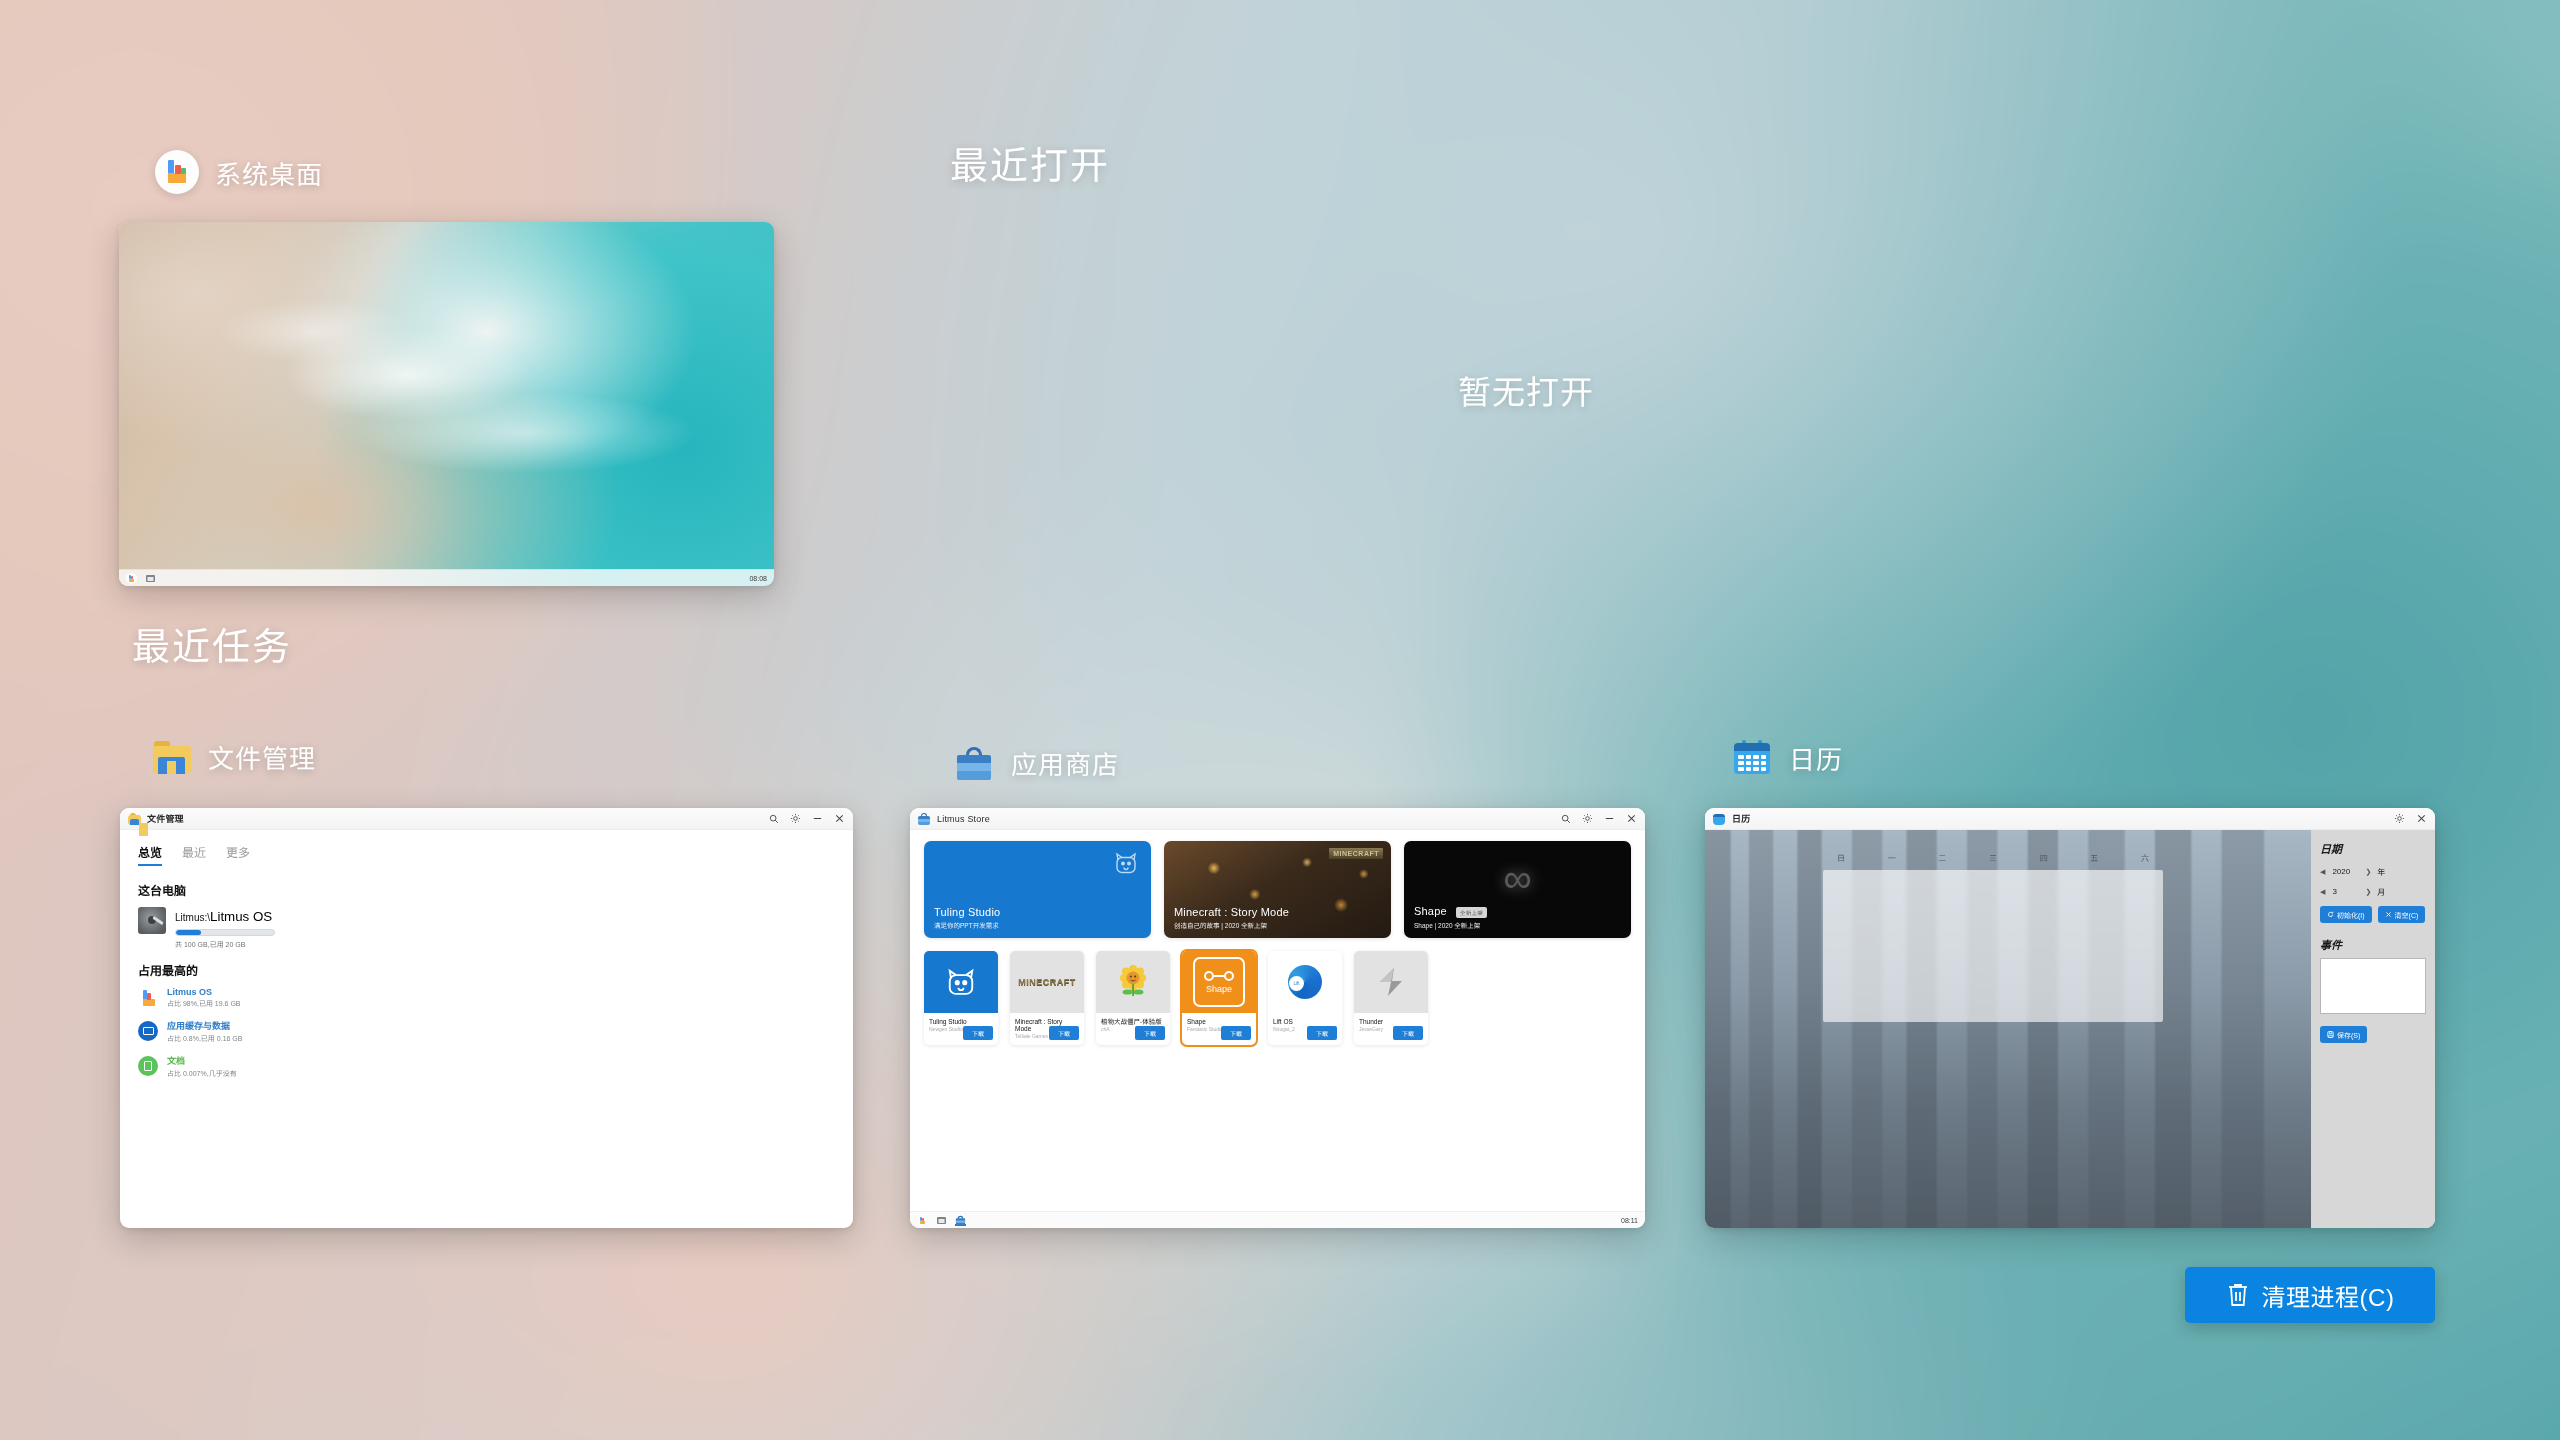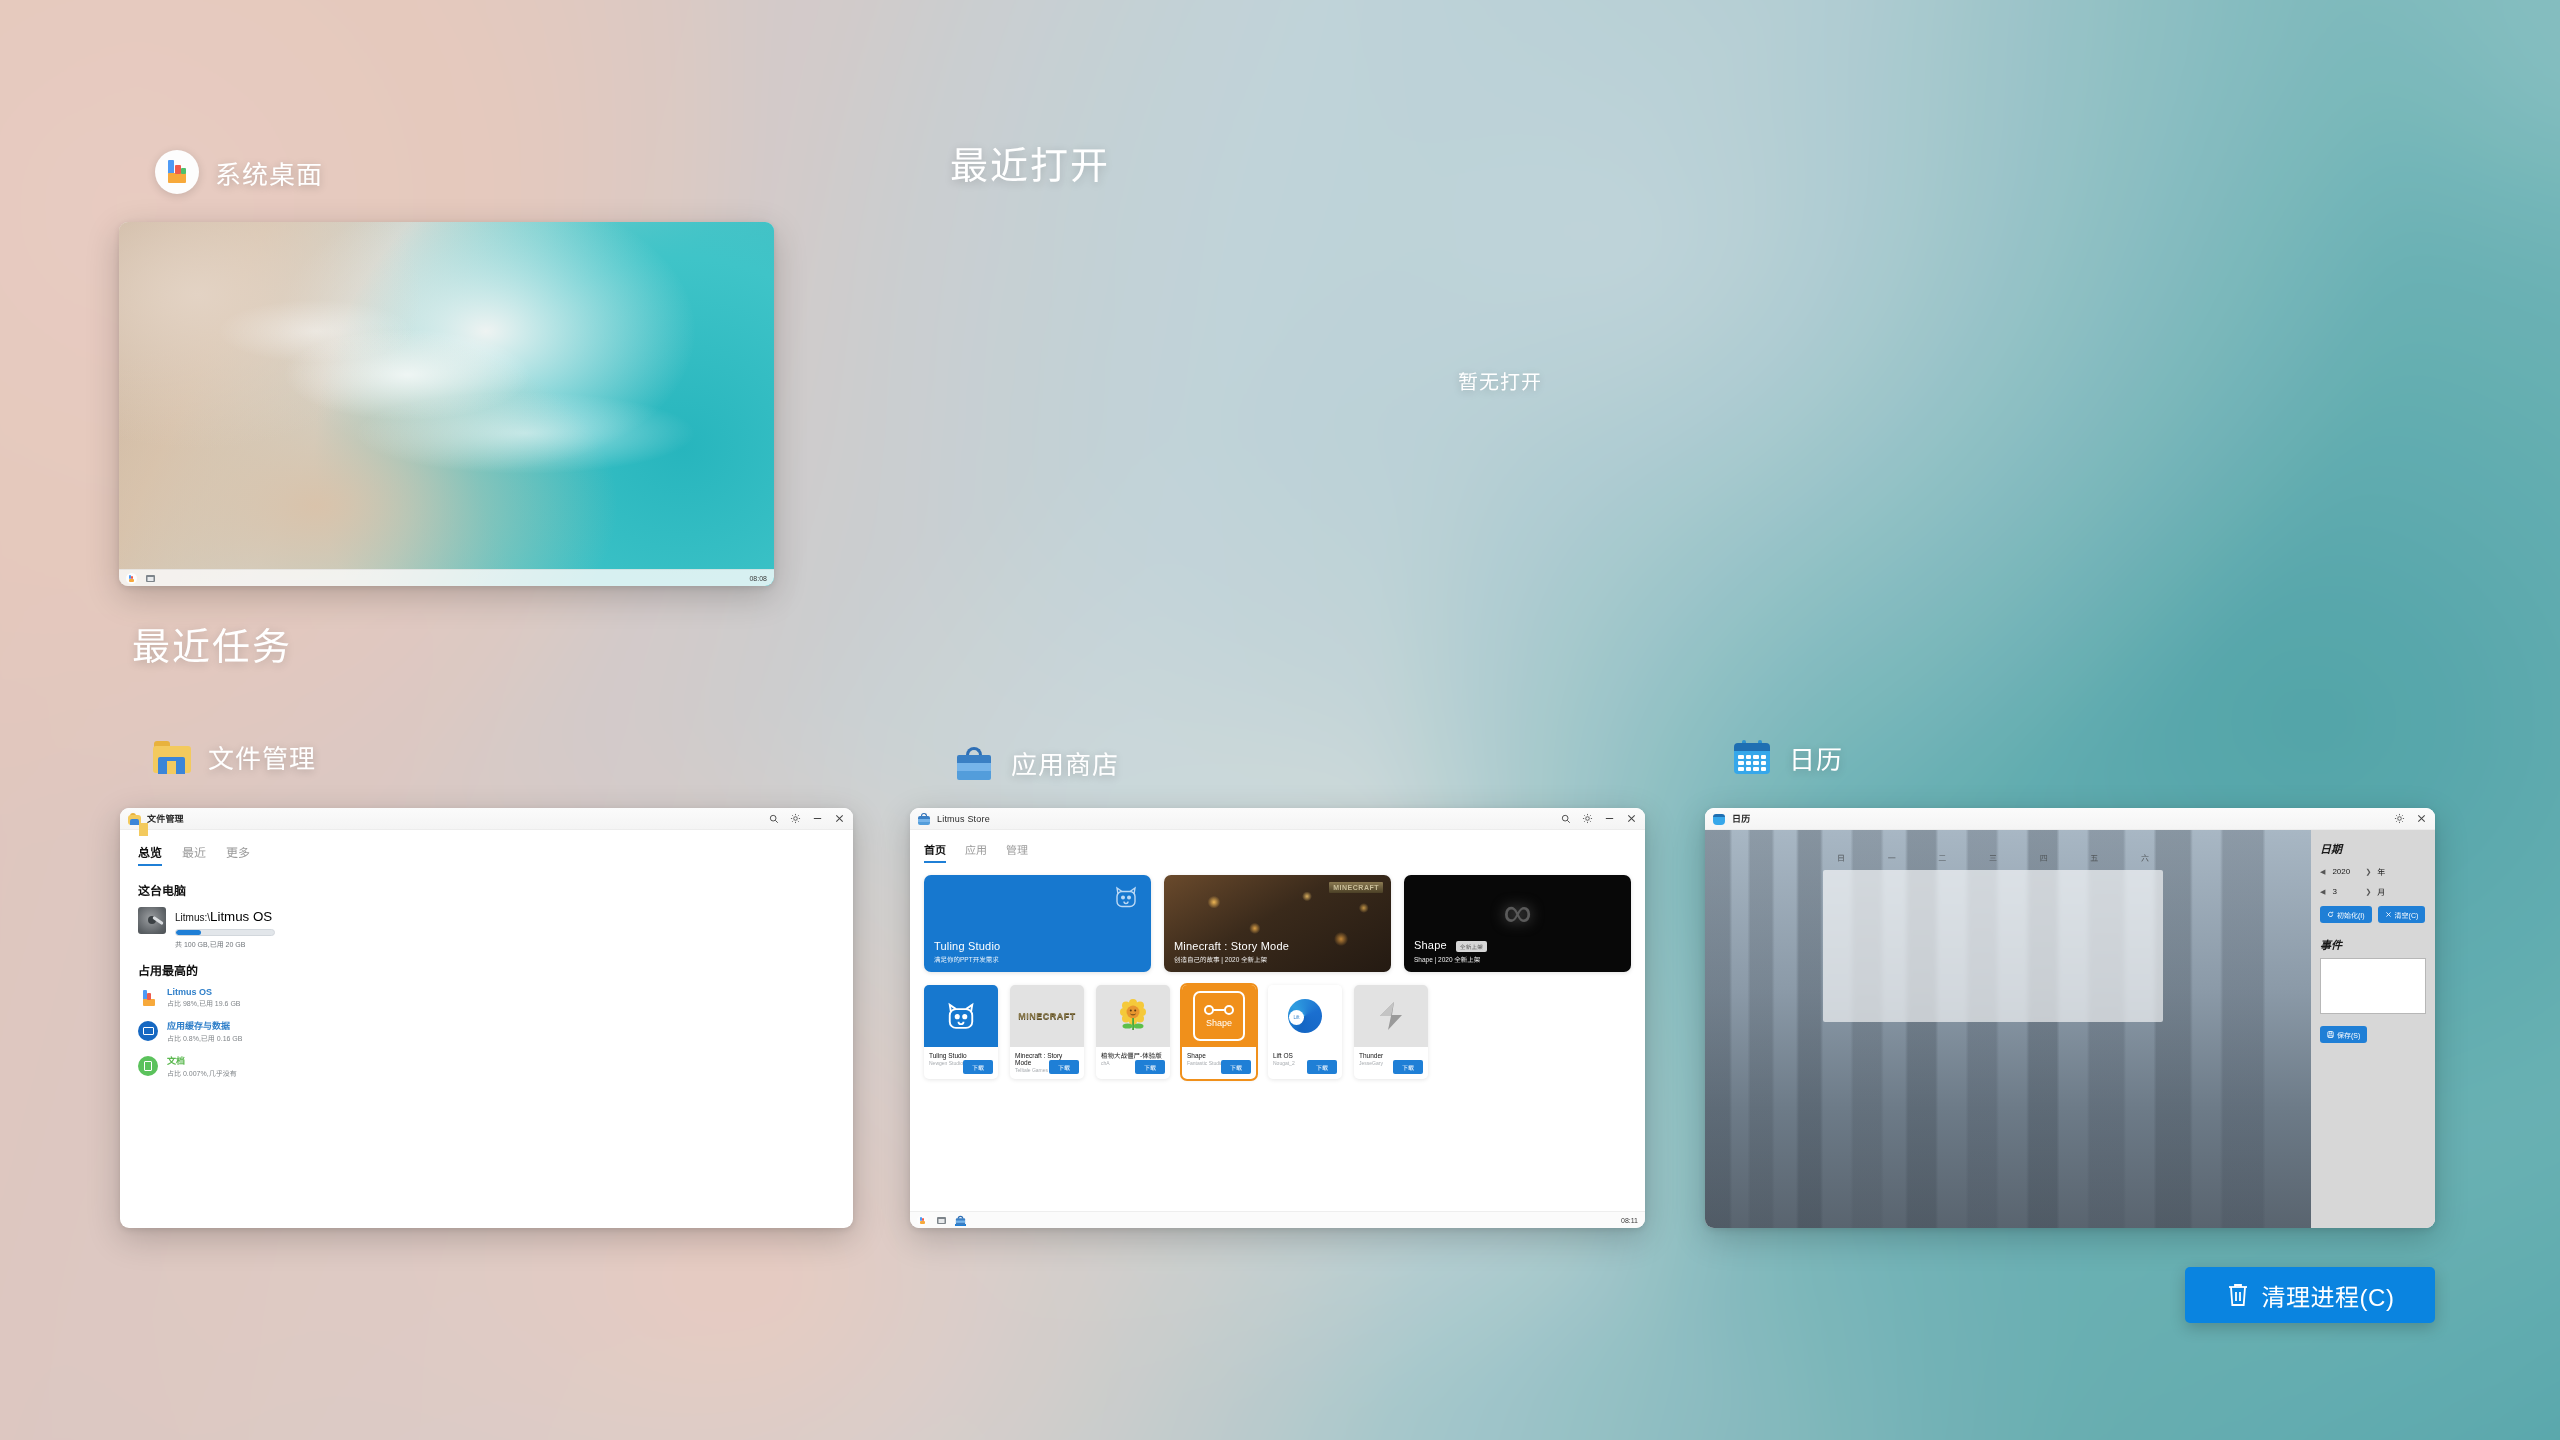--- a/index.html
+++ b/index.html
@@ -29,21 +29,21 @@
 
   
   .hdr {
     position: absolute; color: #fff; font-size: 38px; font-weight: 400;
     letter-spacing: 2px; text-shadow: 0 2px 10px rgba(0,0,0,0.18);
   }
   .hdr-recent-open { left: 950px; top: 135px; }
   .hdr-recent-task { left: 132px; top: 616px; }
   .empty-open {
     position: absolute; left: 1458px; top: 366px; color: #fff;
-    font-size: 20px; letter-spacing: 1px; text-shadow: 0 2px 8px rgba(0,0,0,0.18);
+    font-size: 33px; letter-spacing: 1px; text-shadow: 0 2px 8px rgba(0,0,0,0.18);
   }
 
   
   .task-label { position: absolute; display: flex; align-items: center; gap: 16px; }
   .task-label .tl-text {
     color: #fff; font-size: 26px; letter-spacing: 1px;
     text-shadow: 0 2px 8px rgba(0,0,0,0.22);
   }
   .tl-icon { width: 40px; height: 40px; flex: 0 0 40px; position: relative; }
 
@@ -460,25 +460,20 @@
       </span>
       <span>
         <svg width="11" height="11" viewBox="0 0 12 12" stroke="#444" stroke-width="1.1">
             <path d="M2.5 2.5l7 7M9.5 2.5l-7 7"></path>
           </svg>
       </span>
     </span>
   </div>
 
   <div class="st-body">
-    <div class="st-tabs">
-      <span class="t active">首页</span>
-      <span class="t">应用</span>
-      <span class="t">管理</span>
-    </div>
 
     <div class="banners">
       <div class="banner b-blue">
         <span class="cat-glyph">
           <svg width="26" height="24" viewBox="0 0 26 24" fill="none" stroke="#bcd9f5" stroke-width="1.4">
             <path d="M5 9 L4 3 L9 6.5 M21 9 L22 3 L17 6.5"></path>
             <rect x="4" y="6.5" width="18" height="15" rx="5"></rect>
             <circle cx="10" cy="12.5" r="1.3" fill="#bcd9f5"></circle>
               <circle cx="16" cy="12.5" r="1.3" fill="#bcd9f5"></circle>
             <path d="M11 16.5 a2 2 0 0 0 4 0"></path>

